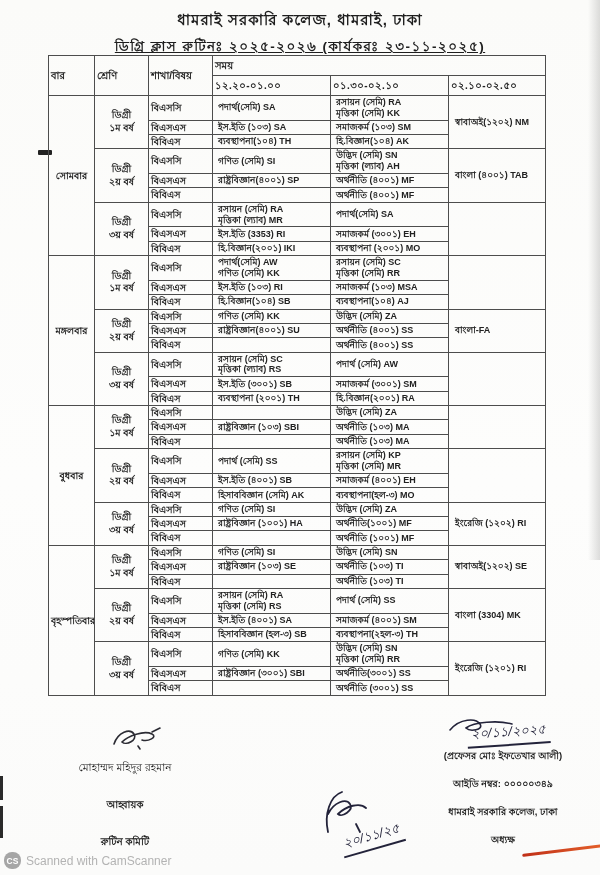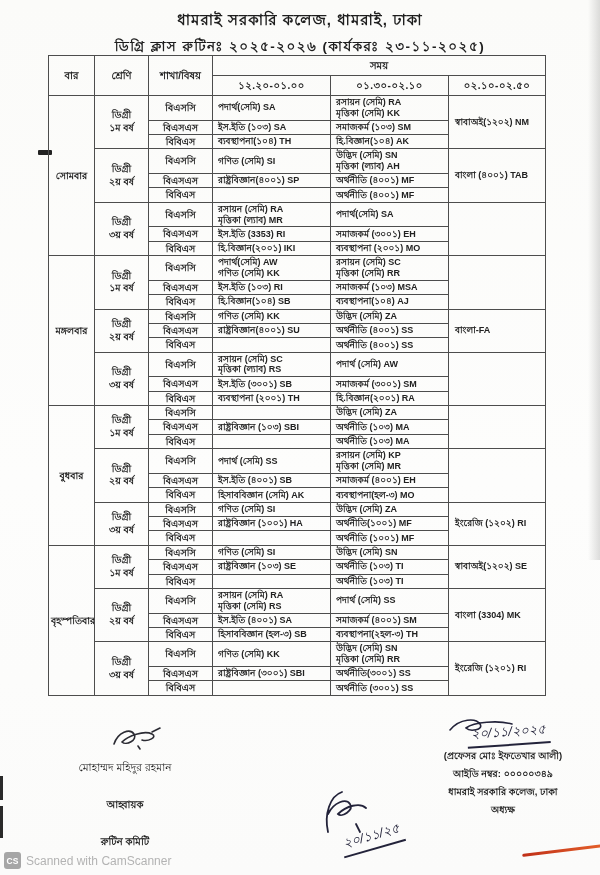--- a/index.html
+++ b/index.html
@@ -17,56 +17,56 @@
   .edge-mark { position:absolute; left:0; width:3px; background:#2a2a2a; }
   .edge-mark.m1 { top:776px; height:24px; }
   .edge-mark.m2 { top:806px; height:32px; }
   .smudge { position:absolute; left:38px; top:150px; width:14px; height:5px; background:#222; border-radius:1px; }
   .orange-line { position:absolute; left:522px; top:849px; width:82px; height:3px;
     background:linear-gradient(90deg,#c03018,#e4602a); transform:rotate(-7deg); border-radius:2px; }
 
   
   .title-wrap { position:absolute; top:8px; left:0; width:100%; text-align:center; }
   .title-1 { font-size:15px; font-weight:bold; letter-spacing:1px; }
-  .title-2 { font-size:13.5px; font-weight:bold; letter-spacing:1.5px; margin-top:3px; }
+  .title-2 { font-size:13.5px; font-weight:bold; letter-spacing:1.5px; margin-top:3px;text-decoration:underline; }
 
   
   .table-wrap { position:absolute; left:48px; top:55px; width:497px; }
   table { border-collapse:collapse; width:497px; table-layout:fixed; }
   th, td { border:1px solid #4d4d4d; font-size:9px; font-weight:bold; color:#222;
     padding:1px 2px; vertical-align:middle; line-height:1.2; overflow:hidden; }
-  thead th { text-align:center; font-size:10px;margin-top:40px; }
+  thead th { text-align:left; font-size:10px;margin-top:40px; }
   thead tr.h1 th { height:20px; }
   thead tr.h2 th { height:20px; letter-spacing:0.5px; }
   td.day { text-align:center; font-size:9.5px; }
   td.year { text-align:center; font-size:9.5px; line-height:1.35;margin-left:33px; }
-  td.sec { text-align:center; font-size:9.5px; }
+  td.sec { text-align:left; font-size:9.5px; }
   td.slot { text-align:left; padding-left:5px; }
   td.s3 { padding-left:6px; }
 
   
   .sig-left { position:absolute; left:40px; top:726px; width:170px; text-align:center; }
   .sig-left .scribble { margin-left:28px; }
   .sig-left .nm { font-size:10.5px; font-weight:normal; margin-top:4px; }
   .sig-left .ln { font-size:10px; font-weight:bold; margin-top:20px; }
 
   .sig-right { position:absolute; left:418px; top:722px; width:170px; text-align:center; }
   .sig-right .hand { display:inline-block; transform:rotate(-4deg); font-size:13px; font-style:italic;
     color:#23233a; border-bottom:2px solid #23233a; padding:0 4px 1px 4px; margin-left:10px; }
   .sig-right .scr { position:absolute; left:28px; top:-6px; }
   .sig-right .nm { font-size:9.5px; font-weight:bold; margin-top:3px; }
-  .sig-right .ln { font-size:9.5px; font-weight:bold; margin-top:3px; }
+  .sig-right .ln { font-size:9.5px; font-weight:bold; margin-top:13px; }
 
   .sig-mid { position:absolute; left:312px; top:788px; width:130px; height:80px; }
   .sig-mid .hand { position:absolute; left:28px; top:38px; transform:rotate(-16deg); font-size:13px;
     font-style:italic; color:#23233a; border-bottom:2px solid #23233a; padding:0 3px 1px 3px; }
 
   
   .watermark { position:absolute; left:4px; top:852px; display:flex; align-items:center; gap:5px; }
-  .wm-logo { width:17px; height:17px; background:#a6a6a6; border-radius:3px; color:#fff;
+  .wm-logo { width:17px; height:17px; background:#a6a6a6; border-radius:8px; color:#fff;
     font-size:8.5px; font-weight:bold; display:flex; align-items:center; justify-content:center; }
   .wm-text { color:#b3b3b3; font-size:12px; }
 </style>
 </head>
 <body>
 
 <div class="page">
 
   <div class="right-band"></div>
   <div class="edge-mark m1"></div>

